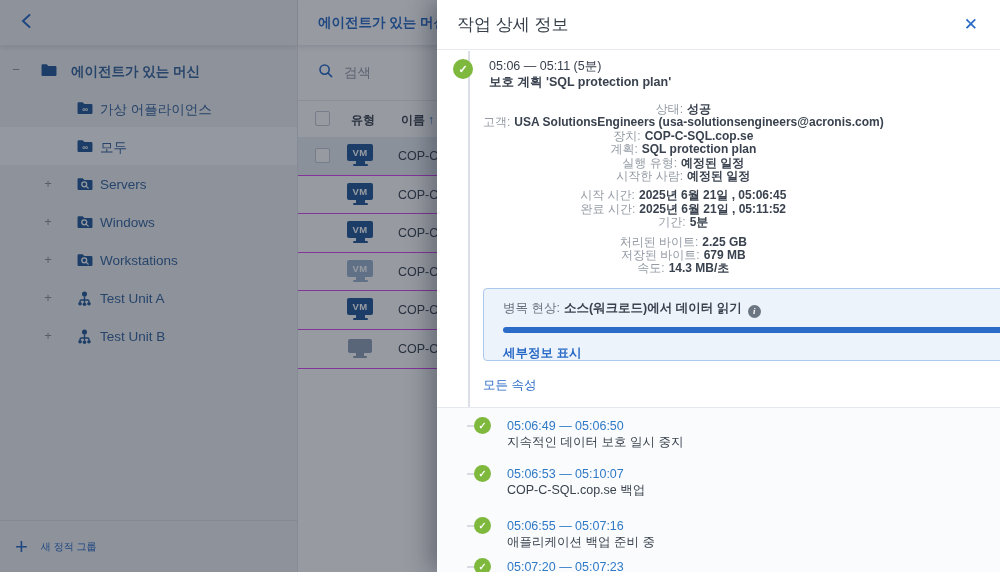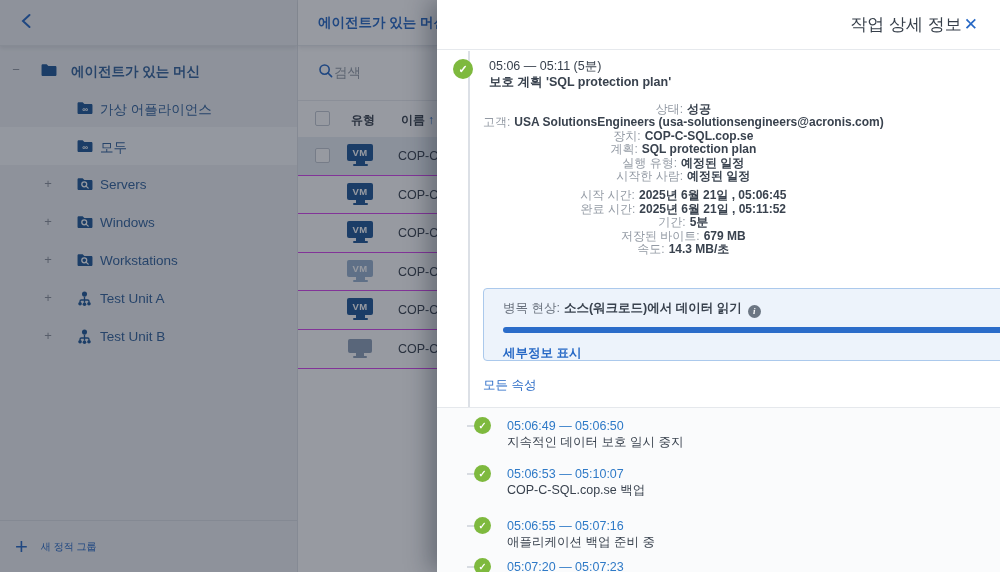--- a/index.html
+++ b/index.html
@@ -35,21 +35,21 @@
   .plus-glyph{font-size:22px;color:#2668c5;font-weight:400;line-height:20px;}
   .footer-label{margin-left:13px;font-size:10px;color:#2668c5;}
 
   
   .list-col{position:absolute;left:298px;top:0;width:139px;height:572px;background:#fff;overflow:hidden;}
   .list-header{height:45px;border-bottom:1px solid #e6e9ed;display:flex;align-items:center;
                padding-left:20px;box-shadow:0 2px 4px rgba(40,50,65,0.10);}
   .list-title{font-size:13.5px;font-weight:600;color:#2668c5;white-space:nowrap;}
   .search-row{height:54px;border-bottom:1px solid #e9ebef;display:flex;align-items:center;
               padding-left:20px;cursor:text;}
-  .search-text{font-size:13.5px;color:#98a0aa;}
+  .search-text{margin-left:10px;font-size:13.5px;color:#98a0aa;}
   .table-header{position:relative;height:37px;border-bottom:1px solid #84cc16;}
   .checkbox{display:inline-block;width:15px;height:15px;background:#fff;border:1px solid #c3c9d2;
             border-radius:2px;box-sizing:border-box;}
   .table-header .checkbox{position:absolute;left:17px;top:10px;}
   .th-type{position:absolute;left:53px;top:11px;font-size:12px;font-weight:700;color:#39424e;}
   .th-name{position:absolute;left:103px;top:11px;font-size:12px;font-weight:700;color:#39424e;white-space:nowrap;}
   .sort-arrow{color:#2668c5;font-weight:700;margin-left:3px;}
   .m-rows{position:absolute;top:137px;left:0;right:0;}
   .m-row{position:relative;height:37.6px;border-bottom:1px solid #d946ef;cursor:pointer;}
   .m-row.selected{background:#e9eef5;}
@@ -64,21 +64,21 @@
   .pc-foot{display:block;margin:0 auto;width:8px;height:3px;background:#8ea0b8;}
   .pc-base{display:block;margin:0 auto;width:14px;height:2px;background:#8ea0b8;border-radius:1px;}
   .faded{opacity:.45;}
   .m-name{position:absolute;left:100px;top:12px;font-size:12.5px;color:#39424e;white-space:nowrap;}
 
   
   .detail-panel{position:absolute;left:437px;top:0;width:563px;height:572px;background:#fff;z-index:10;
                 box-shadow:-8px 0 22px rgba(18,26,40,0.35);}
   .panel-header{height:50px;border-bottom:1px solid #e6e9ed;display:flex;align-items:center;
                 padding:0 20px;box-sizing:border-box;}
-  .panel-title{flex:1;font-size:17px;font-weight:500;color:#363f4a;text-align:right;}
+  .panel-title{flex:1;font-size:17px;font-weight:500;color:#363f4a;}
   .close-btn{font-size:17px;color:#2668c5;cursor:pointer;line-height:1;padding:2px;}
   .panel-body{position:absolute;top:51px;left:0;right:0;bottom:0;overflow:hidden;}
   .spine{position:absolute;left:31px;top:0;bottom:0;width:2px;background:#dce0e6;}
 
   .check-circle{position:absolute;width:20px;height:20px;border-radius:50%;background:#7eb93e;color:#fff;
                 display:flex;align-items:center;justify-content:center;font-size:11px;font-weight:700;}
   .main-check{left:16px;top:8px;}
   .main-times{position:absolute;left:52px;top:7px;font-size:12.5px;color:#39424e;}
   .main-name{position:absolute;left:52px;top:23px;font-size:12.5px;font-weight:700;color:#39424e;}
 
@@ -322,20 +322,21 @@
       <div class="details">
         <div class="dline"><span class="dlabel">상태:</span><span class="dvalue">성공</span></div>
         <div class="dline"><span class="dlabel">고객:</span><span class="dvalue">USA SolutionsEngineers (usa-solutionsengineers@acronis.com)</span></div>
         <div class="dline"><span class="dlabel">장치:</span><span class="dvalue">COP-C-SQL.cop.se</span></div>
         <div class="dline"><span class="dlabel">계획:</span><span class="dvalue">SQL protection plan</span></div>
         <div class="dline"><span class="dlabel">실행 유형:</span><span class="dvalue">예정된 일정</span></div>
         <div class="dline"><span class="dlabel">시작한 사람:</span><span class="dvalue">예정된 일정</span></div>
         <div class="dline gap"><span class="dlabel">시작 시간:</span><span class="dvalue">2025년 6월 21일 , 05:06:45</span></div>
         <div class="dline"><span class="dlabel">완료 시간:</span><span class="dvalue">2025년 6월 21일 , 05:11:52</span></div>
         <div class="dline"><span class="dlabel">기간:</span><span class="dvalue">5분</span></div>
+        <div class="dline gap"><span class="dlabel">처리된 바이트:</span><span class="dvalue">2.25 GB</span></div>
         <div class="dline"><span class="dlabel">저장된 바이트:</span><span class="dvalue">679 MB</span></div>
         <div class="dline"><span class="dlabel">속도:</span><span class="dvalue">14.3 MB/초</span></div>
       </div>
 
       <div class="bn-box">
         <div class="bn-line">
           <span class="bn-label">병목 현상:</span><span class="bn-value">소스(워크로드)에서 데이터 읽기</span><span class="info-icon">i</span>
         </div>
         <div class="bn-bar" style="width: calc(100% - 38px);"></div>
         <span class="bn-link">세부정보 표시</span>

